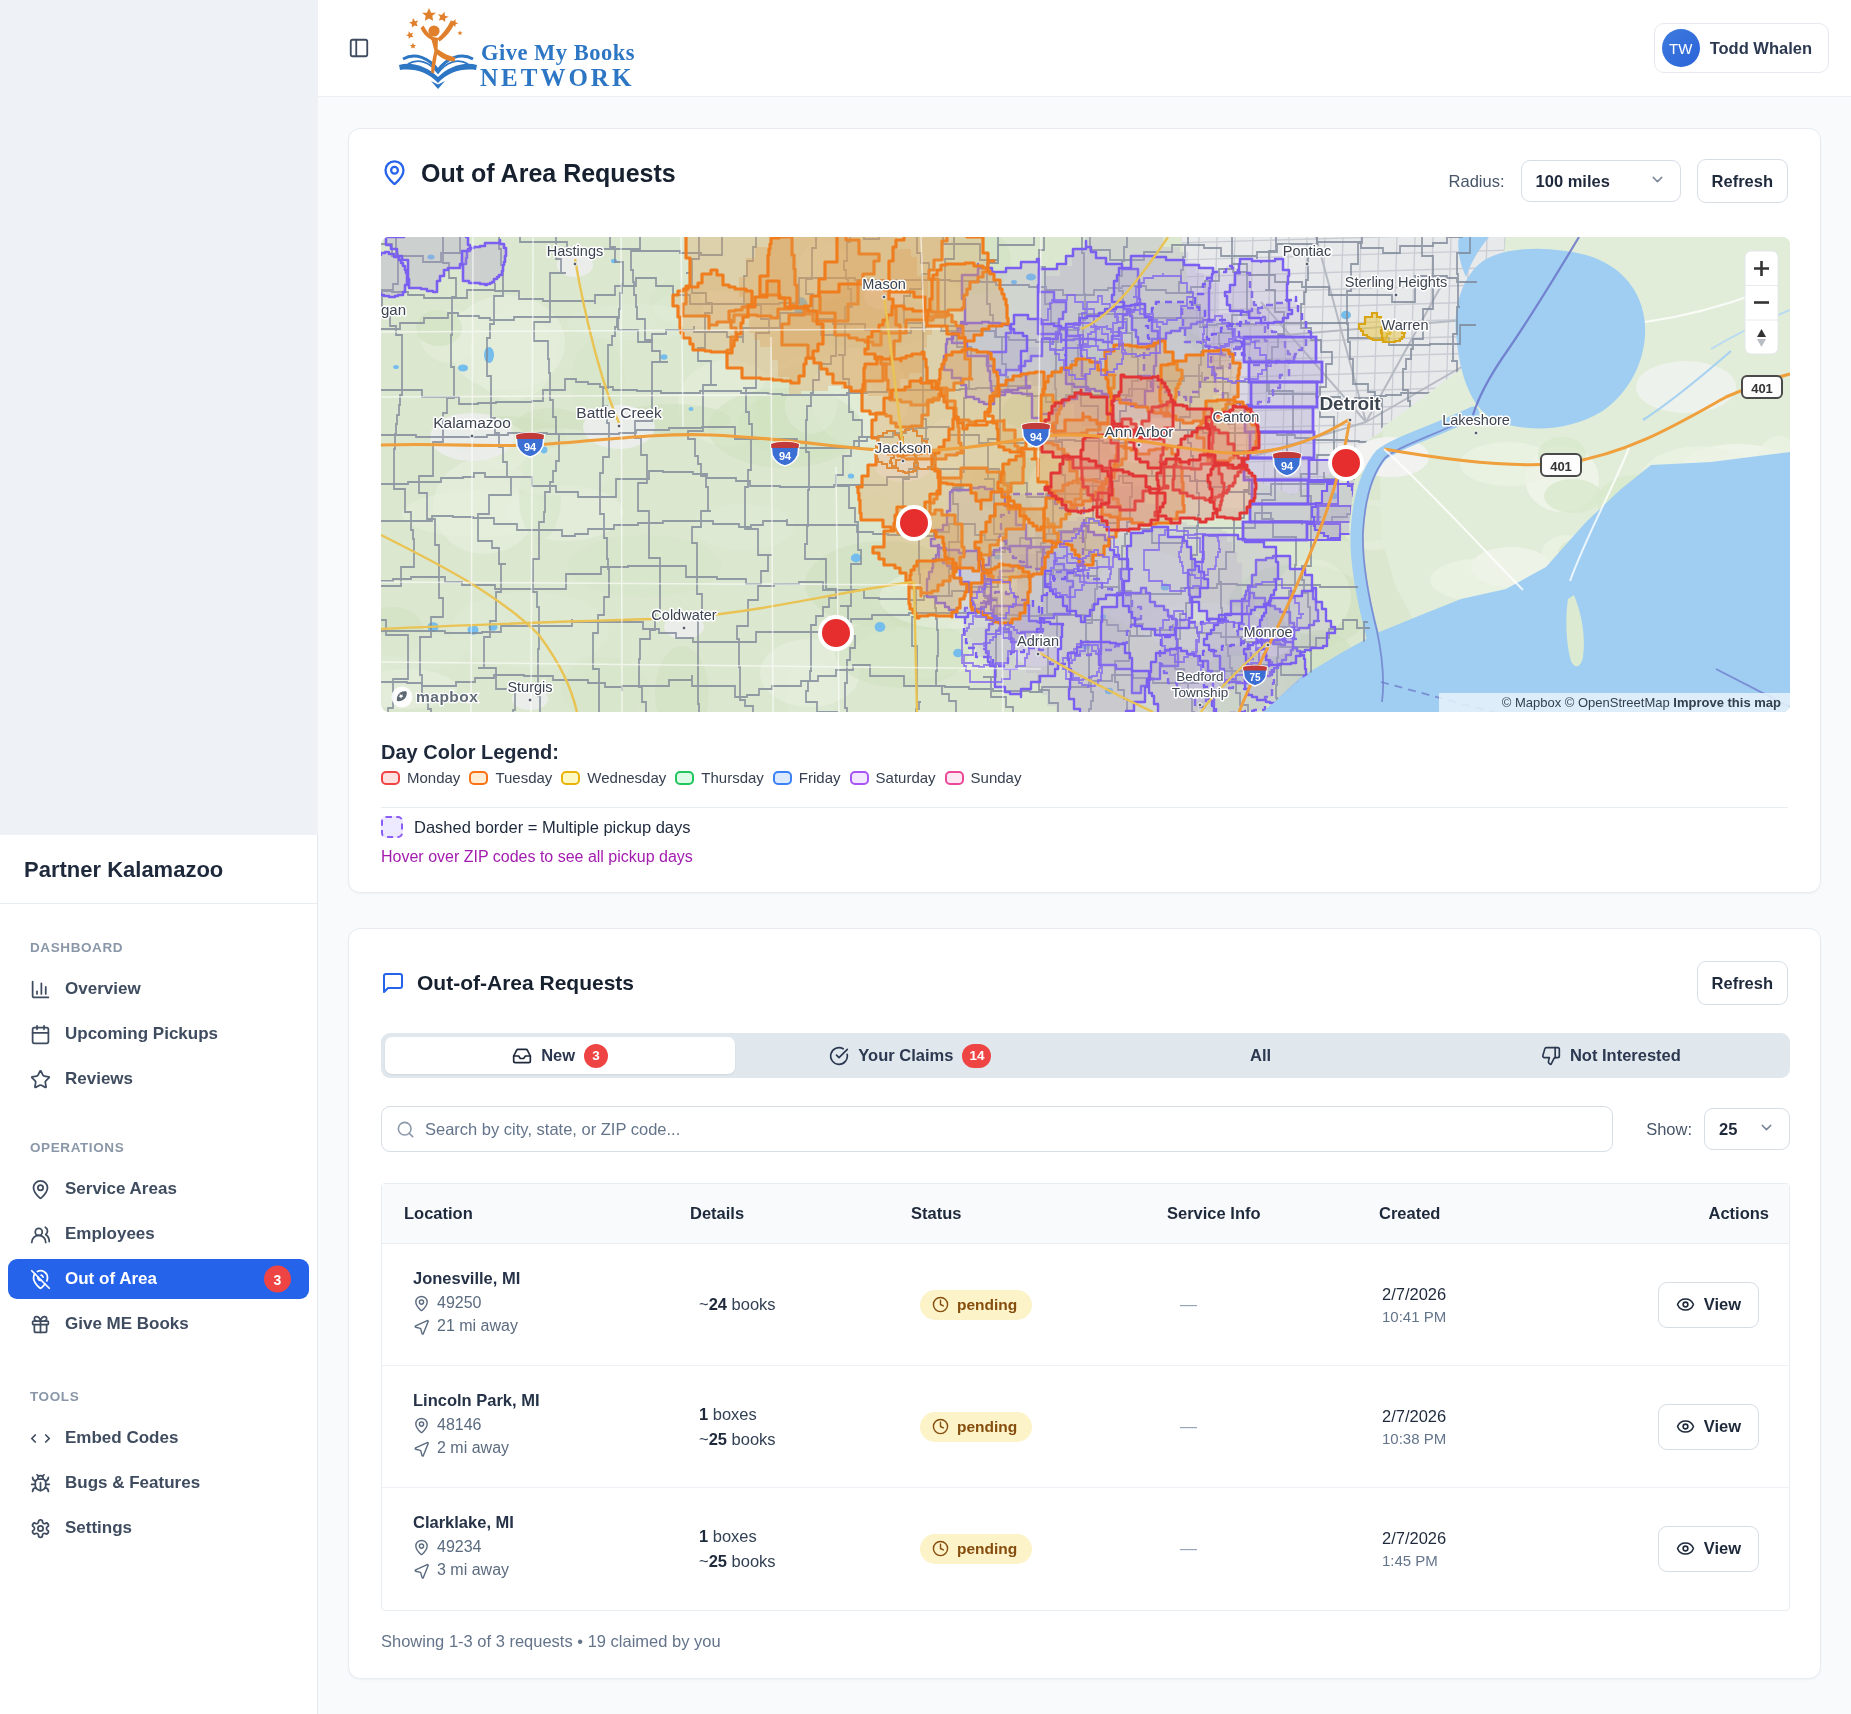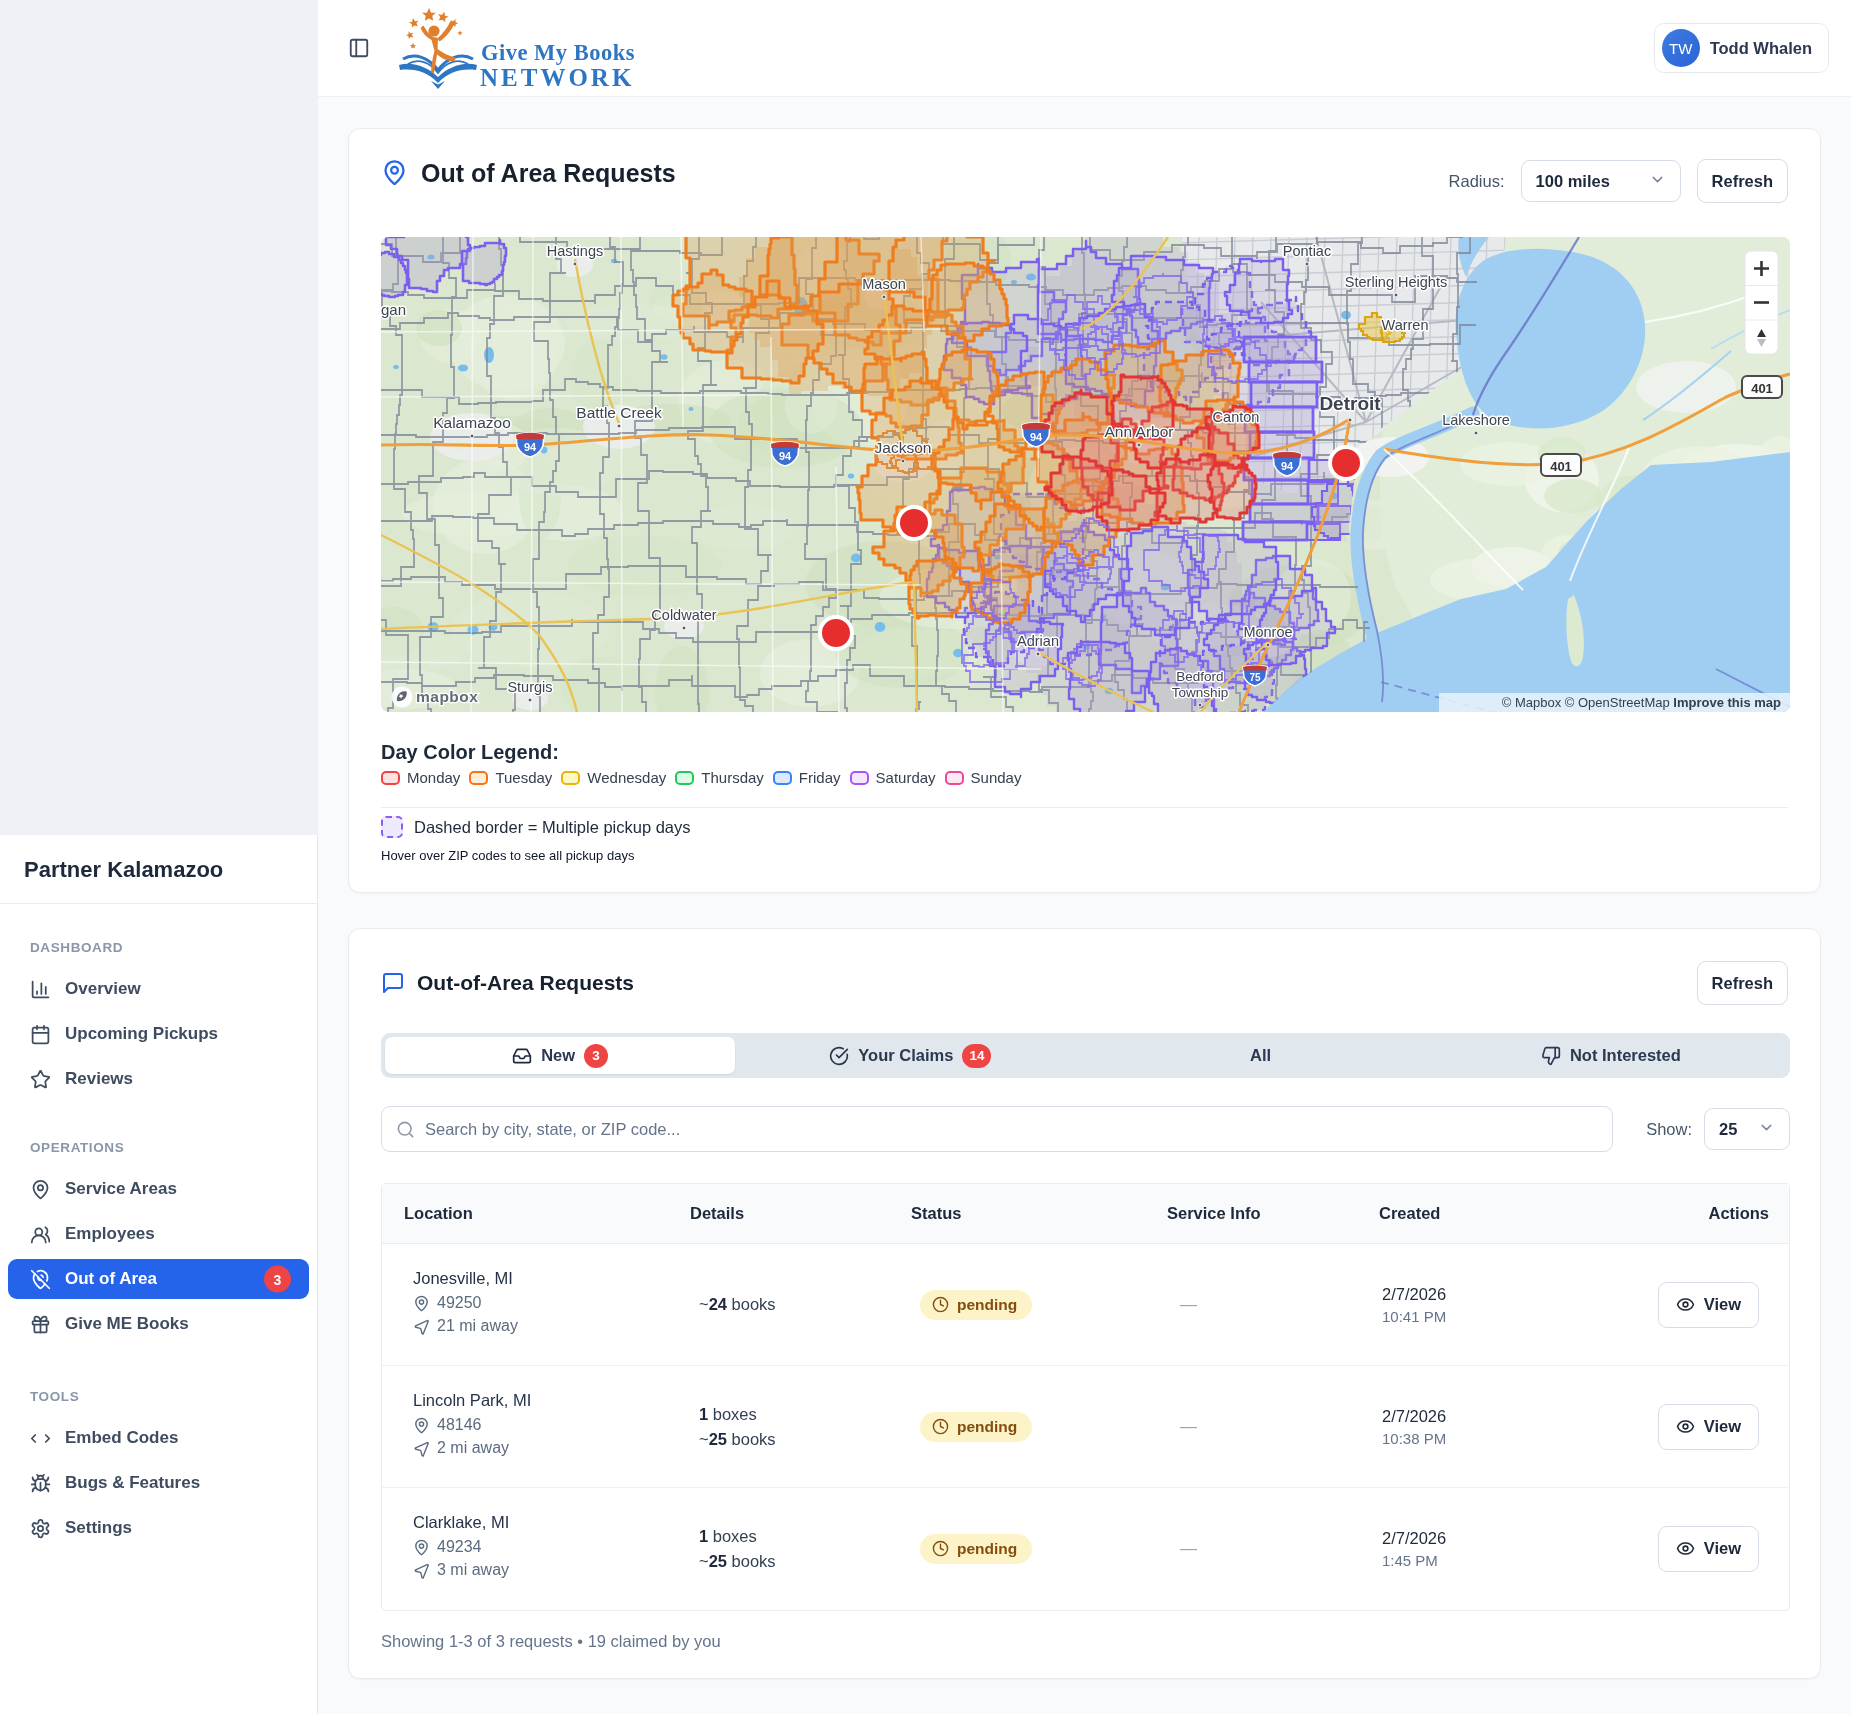--- a/index.html
+++ b/index.html
@@ -31,36 +31,36 @@
 .select { height:42px; border:1px solid #d6dde6; border-radius:9px; background:#fff; display:flex; align-items:center; font-size:16.5px; font-weight:600; color:#1e293b; padding:0 14px; }
 .btn { height:44px; border:1px solid #d6dde6; border-radius:9px; background:#fff; display:flex; align-items:center; justify-content:center; font-size:16.5px; font-weight:600; color:#1e293b; padding:0 14px; }
 .mapwrap { position:absolute; left:32px; top:108px; width:1409px; height:475px; border-radius:8px; overflow:hidden; }
 .legend-title { position:absolute; left:32px; top:612px; font-size:20px; font-weight:700; color:#1e293b; }
 .legend-row { position:absolute; left:32px; top:640px; display:flex; align-items:center; gap:9px; }
 .leg { display:flex; align-items:center; gap:7px; font-size:15px; color:#374151; }
 .sw { width:19px; height:14px; border-radius:5px; border:2.5px solid; }
 .c1-div { position:absolute; left:32px; right:32px; top:678px; border-top:1px solid #e8edf2; }
 .dashed-row { position:absolute; left:32px; top:687px; display:flex; align-items:center; gap:11px; font-size:16.5px; color:#1e293b; }
 .dsw { width:22px; height:22px; border-radius:5px; border:2.5px dashed #8b5cf6; background:#ede9fe; }
-.hover-note { position:absolute; left:32px; top:719px; font-size:13px; color:#0f172a; }
+.hover-note { position:absolute; left:32px; top:719px; font-size:16px; color:#a21caf; }
 .c2-head { position:absolute; left:32px; right:32px; top:33px; height:42px; display:flex; align-items:center; }
 .c2-title { font-size:21px; font-weight:700; color:#16202e; margin-left:12px; }
 .tabs { position:absolute; left:32px; top:104px; width:1409px; height:45px; background:#e0e8ee; border-radius:9px; display:flex; padding:4px; }
 .tab { flex:1; display:flex; align-items:center; justify-content:center; gap:9px; font-size:16.5px; font-weight:600; color:#2b3850; border-radius:7px; }
 .tab.active { background:#fff; box-shadow:0 1px 2px rgba(16,24,40,.08); }
 .tbadge { background:#ef4444; color:#fff; min-width:24px; height:24px; border-radius:12px; font-size:13.5px; font-weight:600; display:flex; align-items:center; justify-content:center; padding:0 7px; }
 .searchrow { position:absolute; left:32px; top:177px; width:1409px; height:46px; display:flex; align-items:center; }
 .search { width:1232px; height:46px; border:1px solid #d6dde6; border-radius:9px; background:#fff; display:flex; align-items:center; padding:0 14px; gap:10px; color:#64748b; font-size:16.5px; }
 .showlbl { margin-left:auto; font-size:16.5px; color:#475569; margin-right:12px; }
 .tablewrap { position:absolute; left:32px; top:254px; width:1409px; border:1px solid #e8edf2; border-radius:4px; }
 table { width:100%; border-collapse:collapse; table-layout:fixed; }
 thead th { background:#f8fafc; font-size:16.5px; font-weight:700; color:#1e293b; text-align:left; padding:20px 0 20px 0; border-bottom:1px solid #e8edf2; }
 tbody td { border-bottom:1px solid #eef1f5; vertical-align:middle; }
 tbody tr:last-child td { border-bottom:none; }
-.city { font-size:16.5px; font-weight:400; color:#253247; margin-bottom:6px; }
+.city { font-size:16.5px; font-weight:700; color:#253247; margin-bottom:6px; }
 .subrow { display:flex; align-items:center; gap:7px; font-size:16px; color:#5b6b7f; margin-bottom:5px; }
 .pill { display:inline-flex; align-items:center; gap:8px; background:#fdf3c8; border-radius:15px; height:30px; padding:0 15px 0 12px; font-size:15.5px; font-weight:700; color:#854d0e; }
 .created-d { font-size:16.5px; color:#1e293b; margin-bottom:4px; }
 .created-t { font-size:15px; color:#64748b; }
 .viewbtn { display:inline-flex; align-items:center; gap:9px; height:46px; border:1px solid #d6dde6; border-radius:9px; background:#fff; font-size:16.5px; font-weight:600; color:#1e293b; padding:0 17px; }
 .showing { position:absolute; left:32px; top:703px; font-size:16.5px; color:#64748b; }
 </style>
 </head>
 <body>
 <div class="leftcol"></div>

